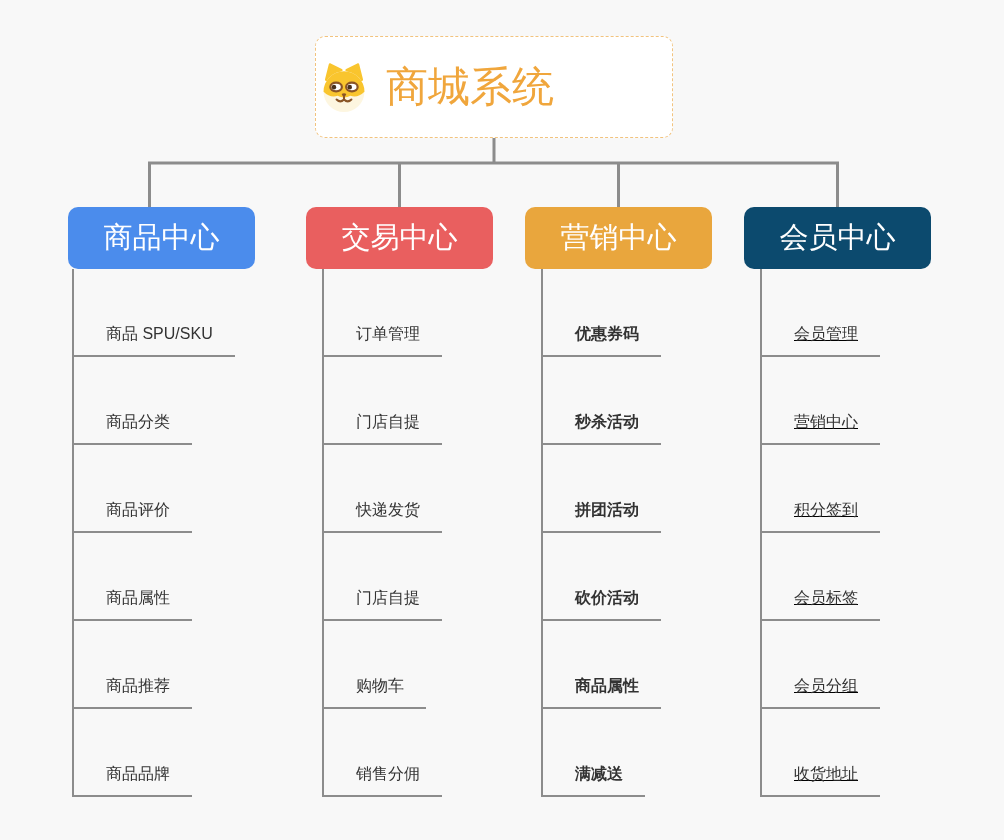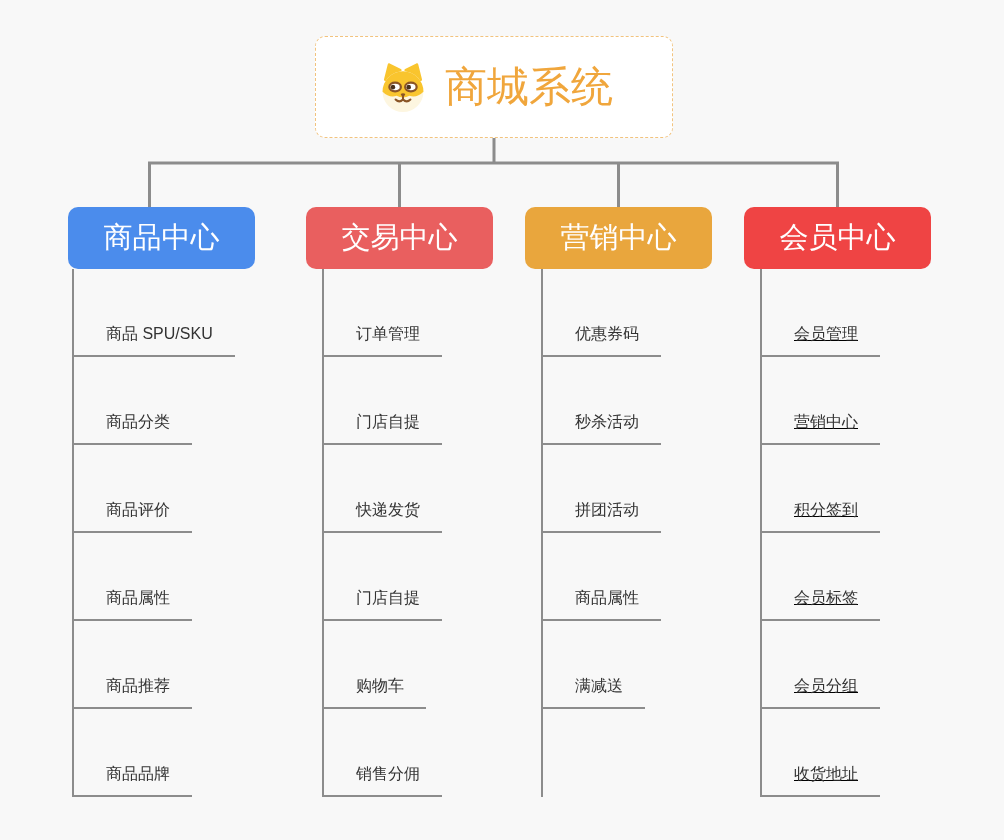--- a/index.html
+++ b/index.html
@@ -22,21 +22,21 @@
     position:absolute;left:0;top:0;
     pointer-events:none;
   }
   .root-node{
     position:absolute;
     left:315px;top:36px;
     width:358px;height:102px;
     background:#ffffff;
     border:1px dashed var(--root-border);
     border-radius:10px;
-    display:flex;align-items:center;justify-content:center;
+    display:flex;align-items:center;
     gap:14px;
     cursor:default;
   }
   .root-title{
     font-size:42px;
     color:var(--accent);
     font-weight:500;
     white-space:nowrap;
   }
   .shiba{width:56px;height:52px;flex:0 0 auto;}
@@ -120,29 +120,30 @@
         <div class="child-topic">订单管理</div>
         <div class="child-topic">门店自提</div>
         <div class="child-topic">快递发货</div>
         <div class="child-topic">门店自提</div>
         <div class="child-topic">购物车</div>
         <div class="child-topic">销售分佣</div>
       </div>
       <div class="branch-box" style="left: 525px; background: rgb(233, 166, 61);">
         <span class="branch-label">营销中心</span>
       </div>
-      <div class="children-col" style="left: 541px;">
+      <div class="children-col" style="left: 541px; font-weight: bold;">
         <div class="child-vline"></div>
         <div class="child-topic">优惠券码</div>
         <div class="child-topic">秒杀活动</div>
         <div class="child-topic">拼团活动</div>
+        <div class="child-topic">砍价活动</div>
         <div class="child-topic">商品属性</div>
         <div class="child-topic">满减送</div>
       </div>
-      <div class="branch-box" style="left: 744px; background: #ef4444;">
+      <div class="branch-box" style="left: 744px; background: #0c4a6e;">
         <span class="branch-label">会员中心</span>
       </div>
       <div class="children-col" style="left: 760px; text-decoration: underline;">
         <div class="child-vline"></div>
         <div class="child-topic">会员管理</div>
         <div class="child-topic">营销中心</div>
         <div class="child-topic">积分签到</div>
         <div class="child-topic">会员标签</div>
         <div class="child-topic">会员分组</div>
         <div class="child-topic">收货地址</div>

